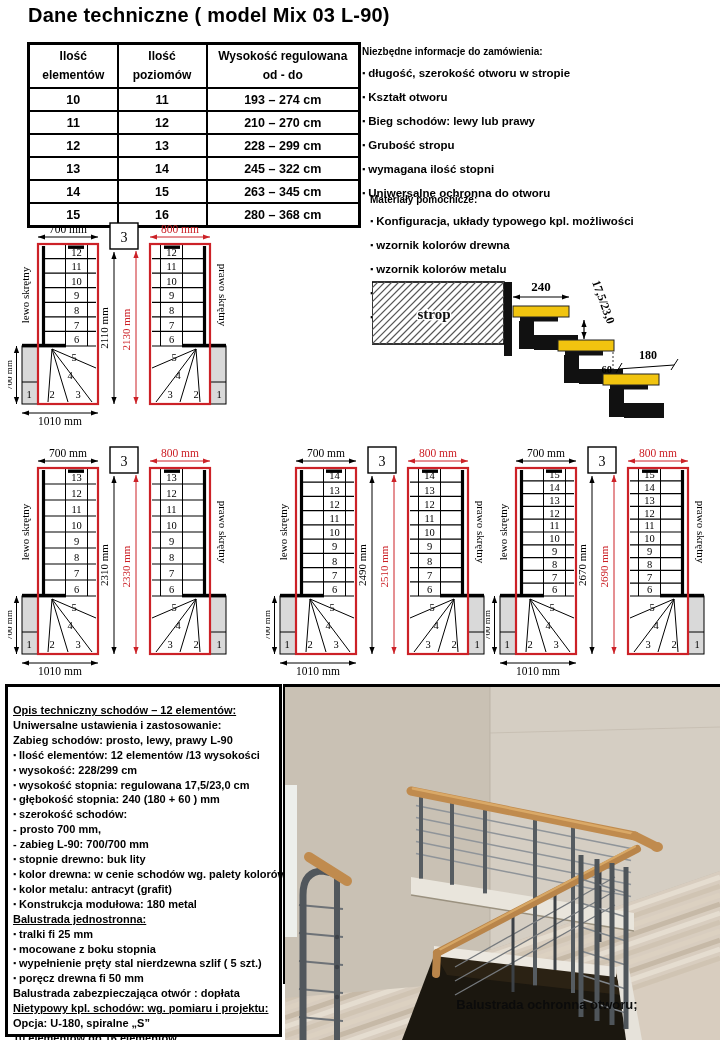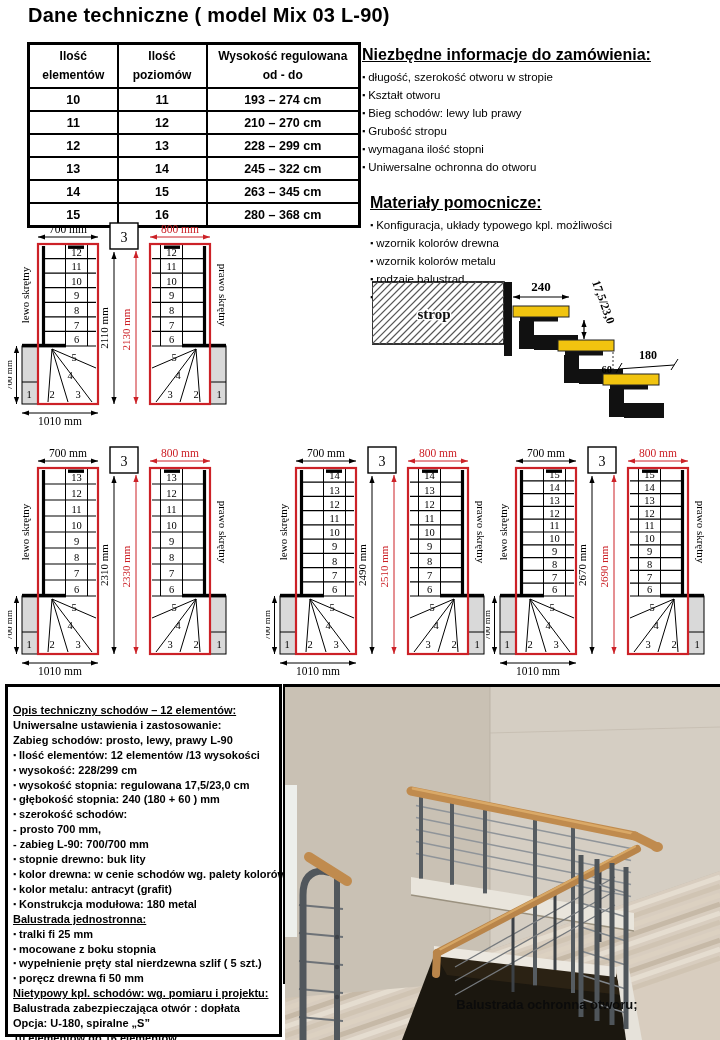--- a/index.html
+++ b/index.html
@@ -8,22 +8,22 @@
   .abs{position:absolute}
   #page-title{left:28px;top:4px;font-size:20px;font-weight:bold;letter-spacing:.2px}
   
   #spec-table{left:27px;top:42px;border-collapse:collapse;table-layout:fixed}
   #spec-table th,#spec-table td{border:2px solid #000;font-weight:bold;text-align:center;padding:0 2px}
   #spec-table{border:3px solid #000}
   #spec-table th{font-size:12px;line-height:1.55;height:42px}
   #spec-table td{font-size:12.5px;height:21px}
   
   .blk{width:356px}
-  .blk-heading{font-size:16px;font-weight:bold;text-decoration:underline;margin-bottom:4px}
-  .itm{font-size:11.5px;font-weight:normal;line-height:18px;white-space:nowrap}
+  .blk-heading{font-size:10px;font-weight:bold;margin-bottom:4px}
+  .itm{font-size:11.5px;font-weight:bold;line-height:24px;white-space:nowrap}
   .itm .bul{font-size:9px;vertical-align:1px;margin-right:3px}
   
   #desc-box{left:5px;top:684px;width:277px;height:353px;border:3px solid #000;box-sizing:border-box;
             padding:16px 4px 0 5px;background:#fff}
   .dline{font-size:11px;font-weight:bold;line-height:14.9px;white-space:nowrap}
   .dline.h{text-decoration:underline}
   .dline .bul{font-size:8.5px;vertical-align:1px;margin-right:3px}
   
   #photo-box{left:283px;top:684px;width:437px;height:300px;box-sizing:border-box;
              border-top:3px solid #000;border-left:2px solid #000;background:#cac2b5}
@@ -570,22 +570,22 @@
     <div class="dline p"><span>- zabieg L-90: 700/700 mm</span></div>
     <div class="dline b"><span class="bul">▪</span><span>stopnie drewno: buk lity</span></div>
     <div class="dline b"><span class="bul">▪</span><span>kolor drewna: w cenie schodów wg. palety kolorów</span></div>
     <div class="dline b"><span class="bul">▪</span><span>kolor metalu: antracyt (grafit)</span></div>
     <div class="dline b"><span class="bul">▪</span><span>Konstrukcja modułowa: 180 metal</span></div>
     <div class="dline h"><span>Balustrada jednostronna:</span></div>
     <div class="dline b"><span class="bul">▪</span><span>tralki fi 25 mm</span></div>
     <div class="dline b"><span class="bul">▪</span><span>mocowane z boku  stopnia</span></div>
     <div class="dline b"><span class="bul">▪</span><span>wypełnienie pręty stal nierdzewna szlif ( 5 szt.)</span></div>
     <div class="dline b"><span class="bul">▪</span><span>poręcz drewna fi 50 mm</span></div>
+    <div class="dline p"><span>Balustrada zabezpieczająca otwór : dopłata</span></div>
     <div class="dline h"><span>Nietypowy kpl. schodów:  wg. pomiaru  i projektu:</span></div>
-    <div class="dline p"><span>Balustrada zabezpieczająca otwór : dopłata</span></div>
     <div class="dline p"><span>Opcja: U-180, spiralne „S”</span></div>
     <div class="dline p"><span>10 elementów do 16 elementów</span></div>
   </div>
 
 <div class="abs" id="photo-box">
     <svg width="435" height="353" viewBox="0 0 435 353">
       <rect x="0" y="150" width="435" height="203" fill="#d8cdbf"></rect>
       <line x1="0" y1="160" x2="435" y2="10" stroke="#e8e0d4" stroke-width="5" opacity="0.85"></line>
       <line x1="0" y1="169" x2="435" y2="19" stroke="#cfc3b1" stroke-width="5" opacity="0.85"></line>
       <line x1="0" y1="178" x2="435" y2="28" stroke="#ddd2c2" stroke-width="5" opacity="0.85"></line>

